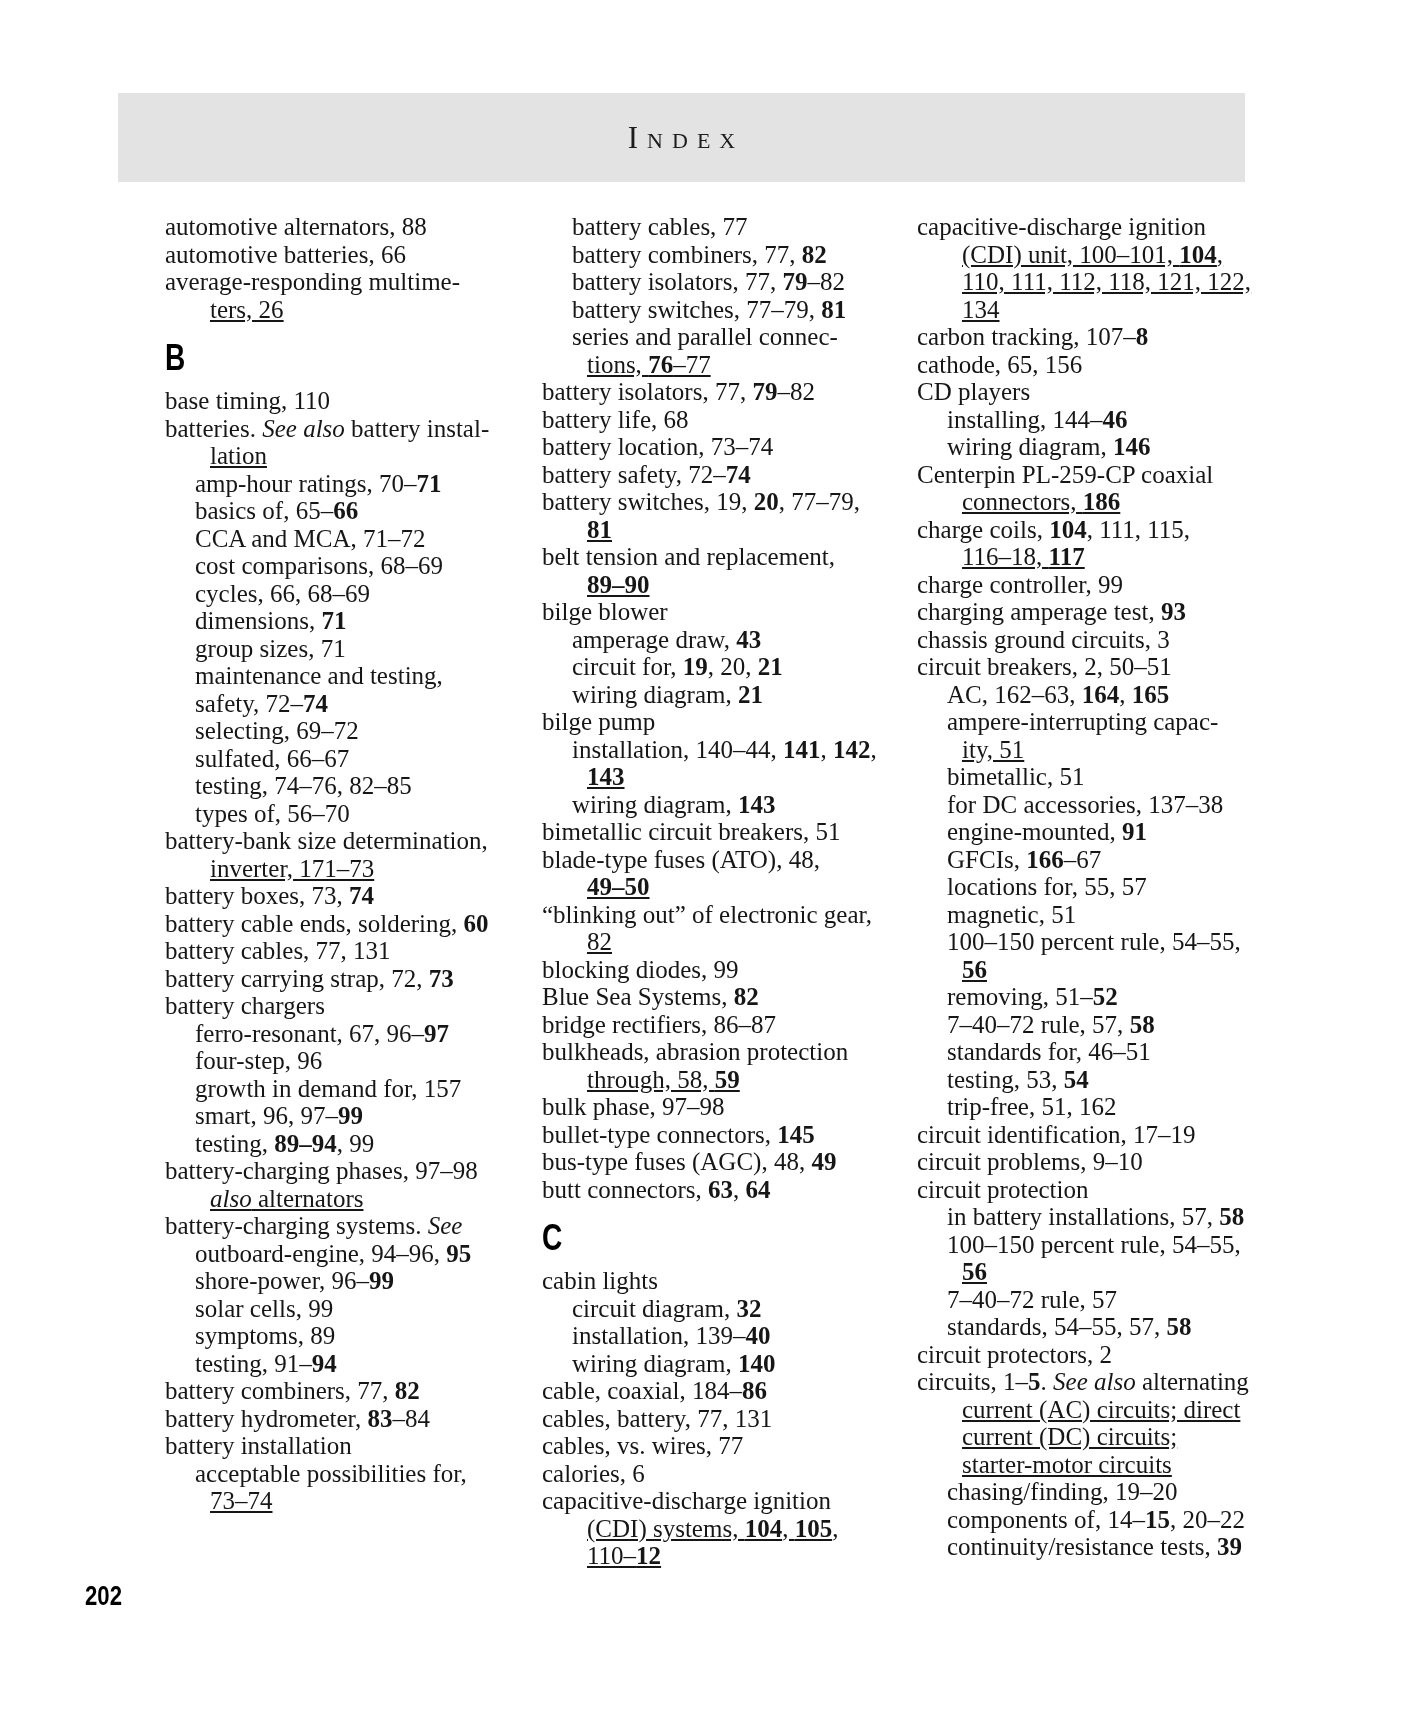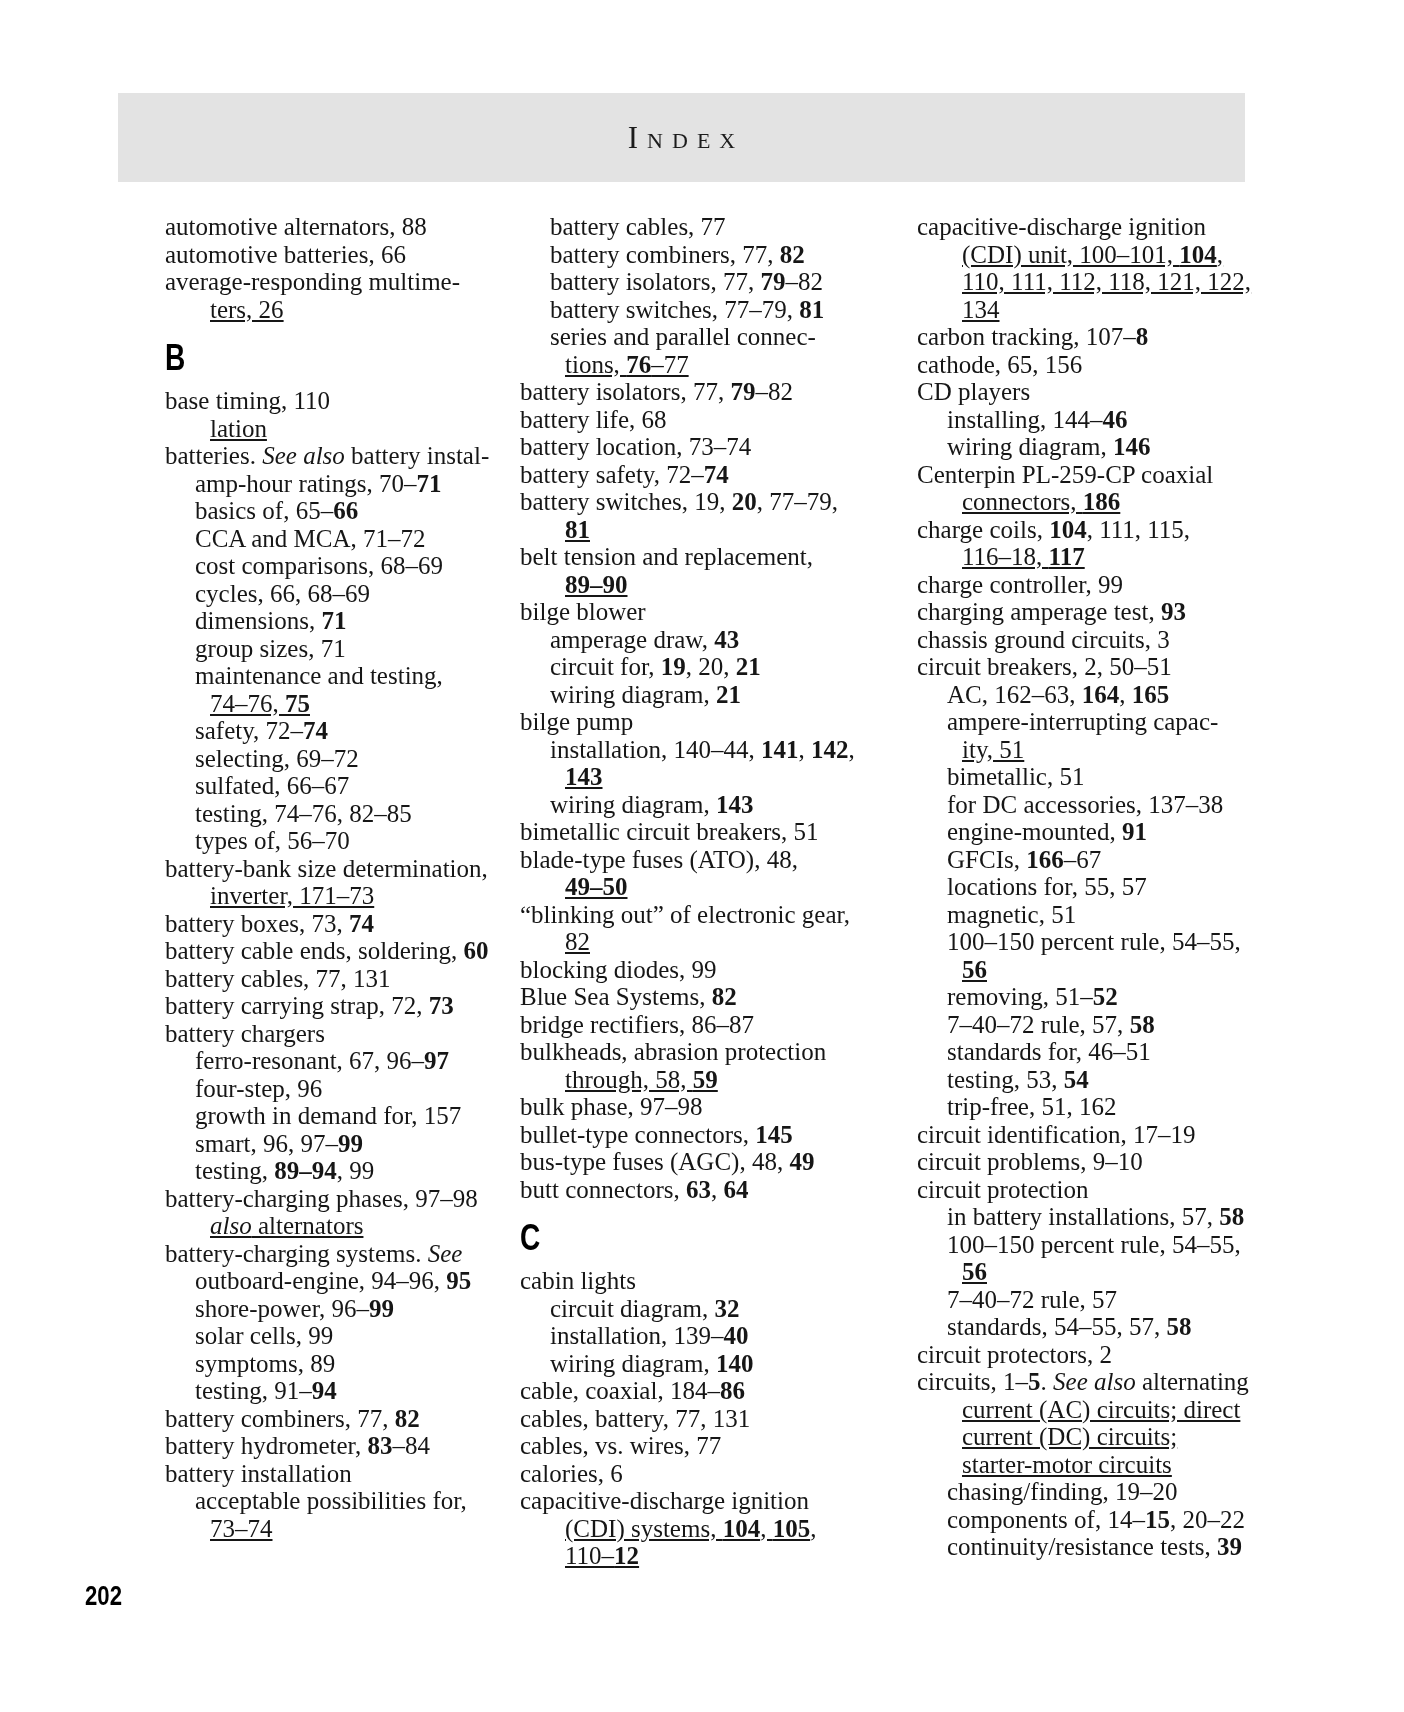--- a/index.html
+++ b/index.html
@@ -4,21 +4,21 @@
 <style>
   html,body{margin:0;padding:0;background:#fff;}
   .page{position:relative;width:1404px;height:1712px;background:#ffffff;
         font-family:"Liberation Serif",serif;color:#161616;overflow:hidden;}
   .band{position:absolute;left:118px;top:93px;width:1127px;height:89px;
         background:#e3e3e3;display:flex;align-items:center;justify-content:center;}
   .band-title{font-size:31px;letter-spacing:9px;font-variant:small-caps;
         color:#1c1c1c;padding-left:9px;}
   .col{position:absolute;top:213px;}
   .col-1{left:165px;width:377px;}
-  .col-2{left:520px;width:375px;}
+  .col-2{left:542px;width:375px;}
   .col-3{left:917px;width:440px;}
   .line{font-size:25px;line-height:27.5px;height:27.5px;white-space:nowrap;}
   .ind1{padding-left:30px;}
   .ind2{padding-left:45px;text-decoration:underline;}
   .seg-b{font-weight:bold;}
   .seg-i{font-style:italic;}
   .heading{font-family:"Liberation Sans",sans-serif;font-weight:bold;font-size:36px;
         line-height:40px;height:40px;margin:15px 0 9px 0;color:#000;
         transform:scaleX(0.78);transform-origin:0 50%;}
   .pageno{position:absolute;left:85px;top:1581px;font-family:"Liberation Sans",sans-serif;
@@ -33,31 +33,30 @@
     <span class="band-title">Index</span>
   </div>
 
   <div class="col col-1">
       <div class="line ind0"><span>automotive alternators, 88</span></div>
       <div class="line ind0"><span>automotive batteries, 66</span></div>
       <div class="line ind0"><span>average-responding multime-</span></div>
       <div class="line ind2"><span>ters, 26</span></div>
       <div class="heading">B</div>
       <div class="line ind0"><span>base timing, 110</span></div>
+      <div class="line ind0"><span>batteries. </span><span class="seg-i">See also</span><span> battery instal-</span></div>
       <div class="line ind2"><span>lation</span></div>
-      <div class="line ind0"><span>batteries. </span><span class="seg-i">See also</span><span> battery instal-</span></div>
       <div class="line ind1"><span>amp-hour ratings, 70–</span><span class="seg-b">71</span></div>
       <div class="line ind1"><span>basics of, 65–</span><span class="seg-b">66</span></div>
       <div class="line ind1"><span>CCA and MCA, 71–72</span></div>
       <div class="line ind1"><span>cost comparisons, 68–69</span></div>
       <div class="line ind1"><span>cycles, 66, 68–69</span></div>
       <div class="line ind1"><span>dimensions, </span><span class="seg-b">71</span></div>
       <div class="line ind1"><span>group sizes, 71</span></div>
       <div class="line ind1"><span>maintenance and testing,</span></div>
-      <div class="line ind2"><span>74–76, </span><span class="seg-b">75</span></div>
       <div class="line ind1"><span>safety, 72–</span><span class="seg-b">74</span></div>
       <div class="line ind1"><span>selecting, 69–72</span></div>
       <div class="line ind1"><span>sulfated, 66–67</span></div>
       <div class="line ind1"><span>testing, 74–76, 82–85</span></div>
       <div class="line ind1"><span>types of, 56–70</span></div>
       <div class="line ind0"><span>battery-bank size determination,</span></div>
       <div class="line ind2"><span>inverter, 171–73</span></div>
       <div class="line ind0"><span>battery boxes, 73, </span><span class="seg-b">74</span></div>
       <div class="line ind0"><span>battery cable ends, soldering, </span><span class="seg-b">60</span></div>
       <div class="line ind0"><span>battery cables, 77, 131</span></div>

